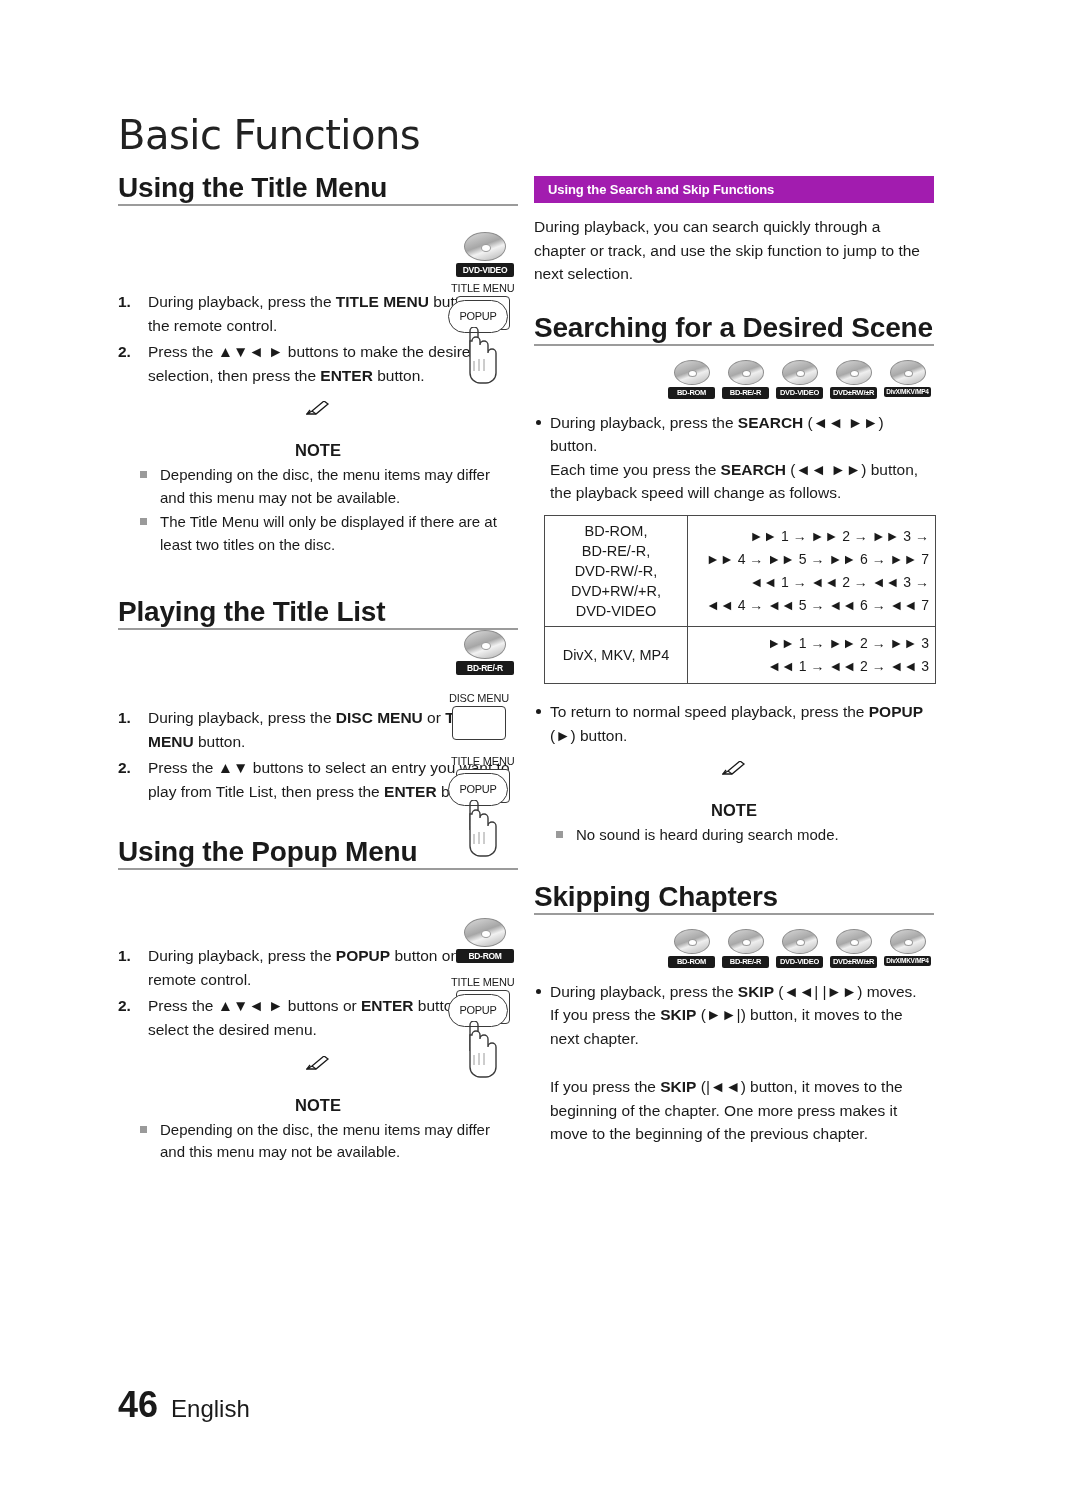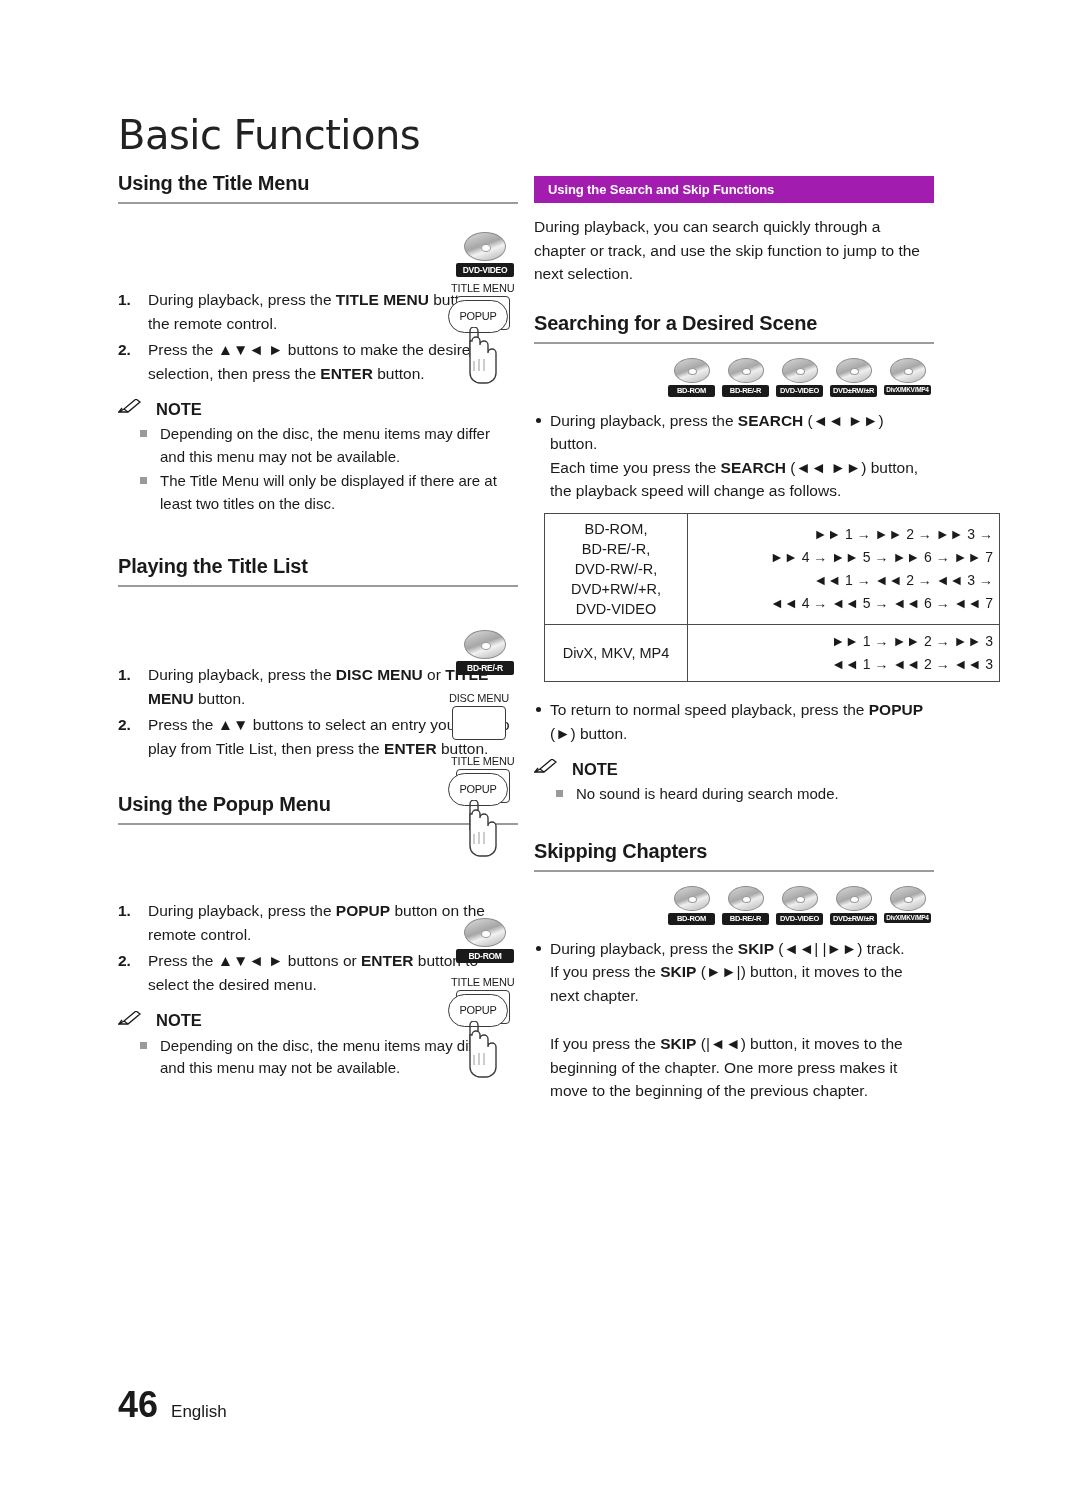--- a/index.html
+++ b/index.html
@@ -40,24 +40,23 @@
     width: 400px;
   }
   .col-right {
     position: absolute;
     left: 534px;
     top: 176px;
     width: 400px;
   }
   
   .sec-h {
-    font-size: 20px;
+    font-size: 28px;
     font-weight: bold;
     color: #1a1a1a;
-    padding-bottom: 7px;
     border-bottom: 2px solid #9b9b9b;
     margin-bottom: 0;
     letter-spacing: -0.2px;
   }
 
   .black-bar {
     background: #a21caf;
     color: #ffffff;
     font-size: 13px;
     font-weight: bold;
@@ -83,25 +82,26 @@
   .numlist li .num {
     position: absolute;
     left: 0;
     top: 0;
     font-weight: bold;
   }
   
   .note-head {
     display: flex;
     align-items: center;
-    gap: 14px;
+    gap: 20px;
     font-size: 16.5px;
     font-weight: bold;
     margin-top: 14px;
     margin-bottom: 4px;
+    flex-direction: column;
   }
   .note-body { padding-left: 22px; }
   .note-item {
     position: relative;
     padding-left: 20px;
     font-size: 15px;
     line-height: 1.5;
     margin-bottom: 2px;
   }
   .note-item .sq {
@@ -166,21 +166,21 @@
     padding: 1.5px 0 1.5px;
     letter-spacing: -0.3px;
     white-space: nowrap;
     overflow: hidden;
   }
   
   .speed-table {
     border-collapse: collapse;
     margin-left: 10px;
     margin-top: 10px;
-    width: 456px;
+    width: 392px;
     font-size: 14px;
   }
   .speed-table td {
     border: 1px solid #4a4a4a;
     padding: 5px 6px;
     vertical-align: middle;
   }
   .speed-table td.head {
     width: 130px;
     text-align: center;
@@ -260,21 +260,21 @@
     display: flex;
     align-items: baseline;
     gap: 13px;
   }
   .footer .pg {
     font-size: 36px;
     font-weight: bold;
     color: #1a1a1a;
   }
   .footer .lang {
-    font-size: 17px;
+    font-size: 24px;
     color: #1a1a1a;
   }
   .pencil { display: inline-block; }
 </style>
 </head>
 <body>
 
 <div class="page">
 
   <div class="chapter-title">Basic Functions</div>
@@ -537,21 +537,21 @@
             <div class="lbl">DVD±RW/±R</div>
           </div>
         <div class="disc">
             <div class="circle"></div>
             <div class="lbl" style="font-size:6.5px">DivX/MKV/MP4</div>
           </div>
       </div>
 
       <div class="bullet">
         <span class="dot"></span>
-        <span>During playback, press the </span><span class="b">SKIP</span><span> (◄◄| |►►) track.</span>
+        <span>During playback, press the </span><span class="b">SKIP</span><span> (◄◄| |►►) moves.</span>
       </div>
       <div class="p" style="padding-left:16px;">
         <span>If you press the </span><span class="b">SKIP</span><span> (►►|) button, it moves to the next chapter.</span>
       </div>
       <div class="p" style="padding-left:16px;margin-top:25px;">
         <span>If you press the </span><span class="b">SKIP</span><span> (|◄◄) button, it moves to the beginning of the chapter. One more press makes it move to the beginning of the previous chapter.</span>
       </div>
     </div>
   </div>
 

